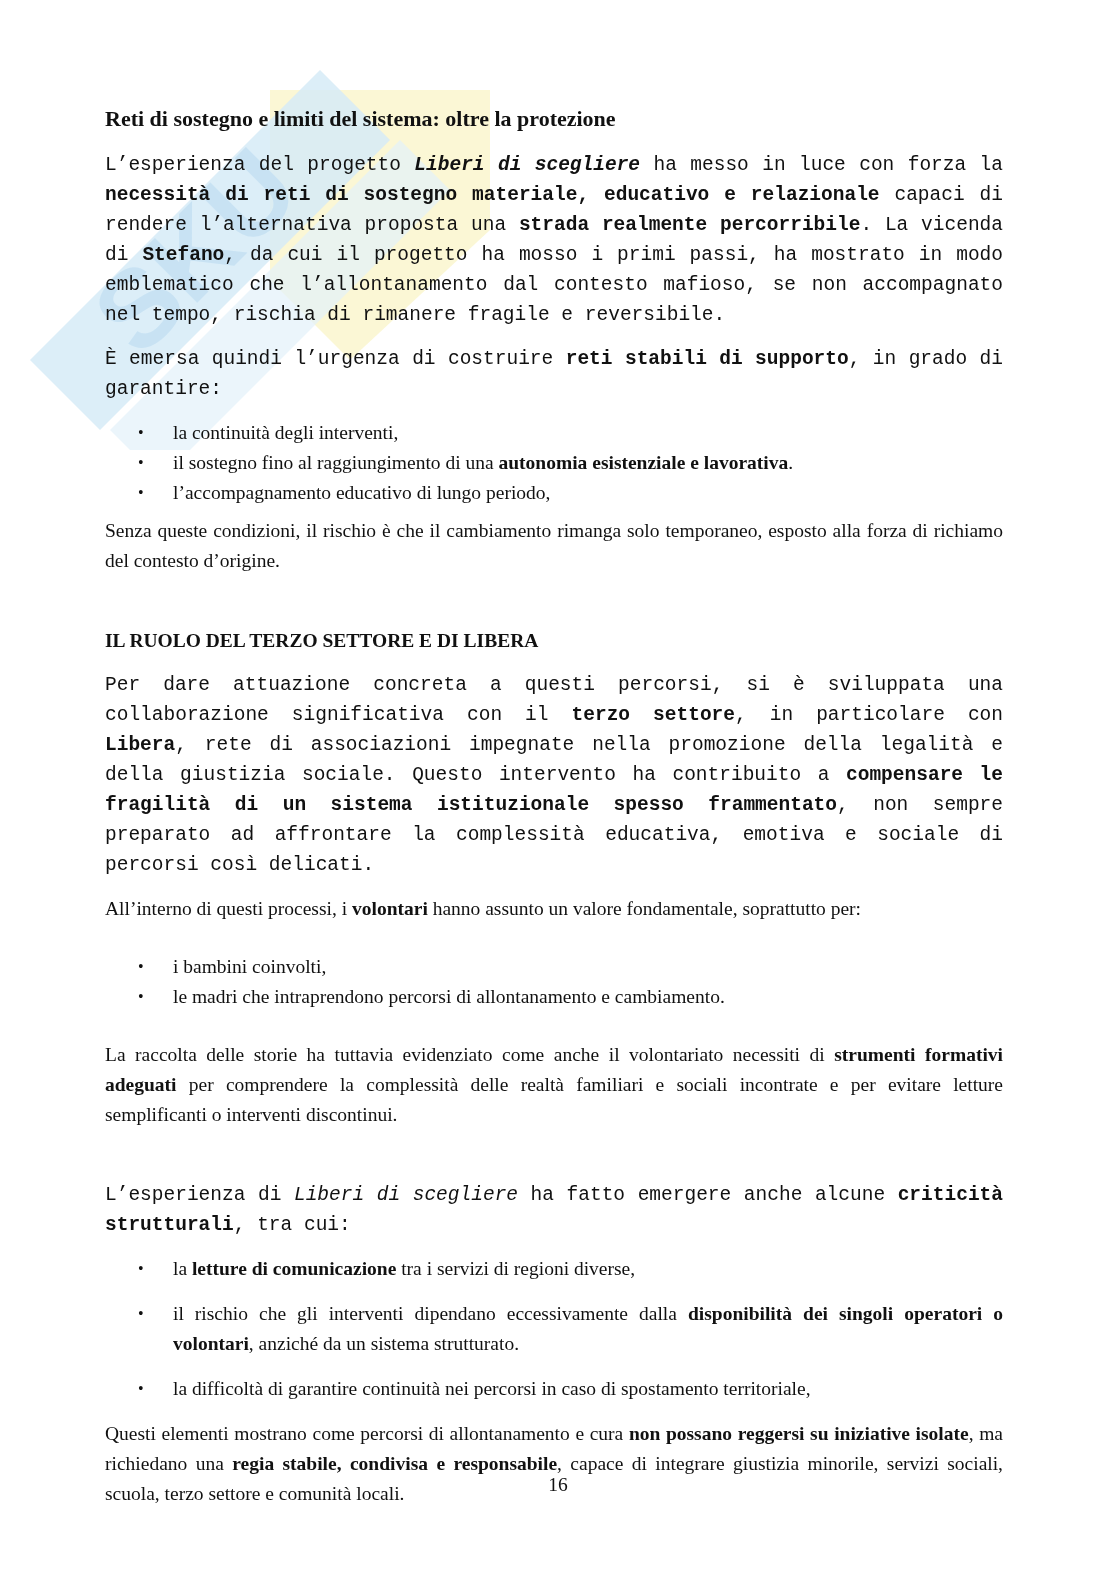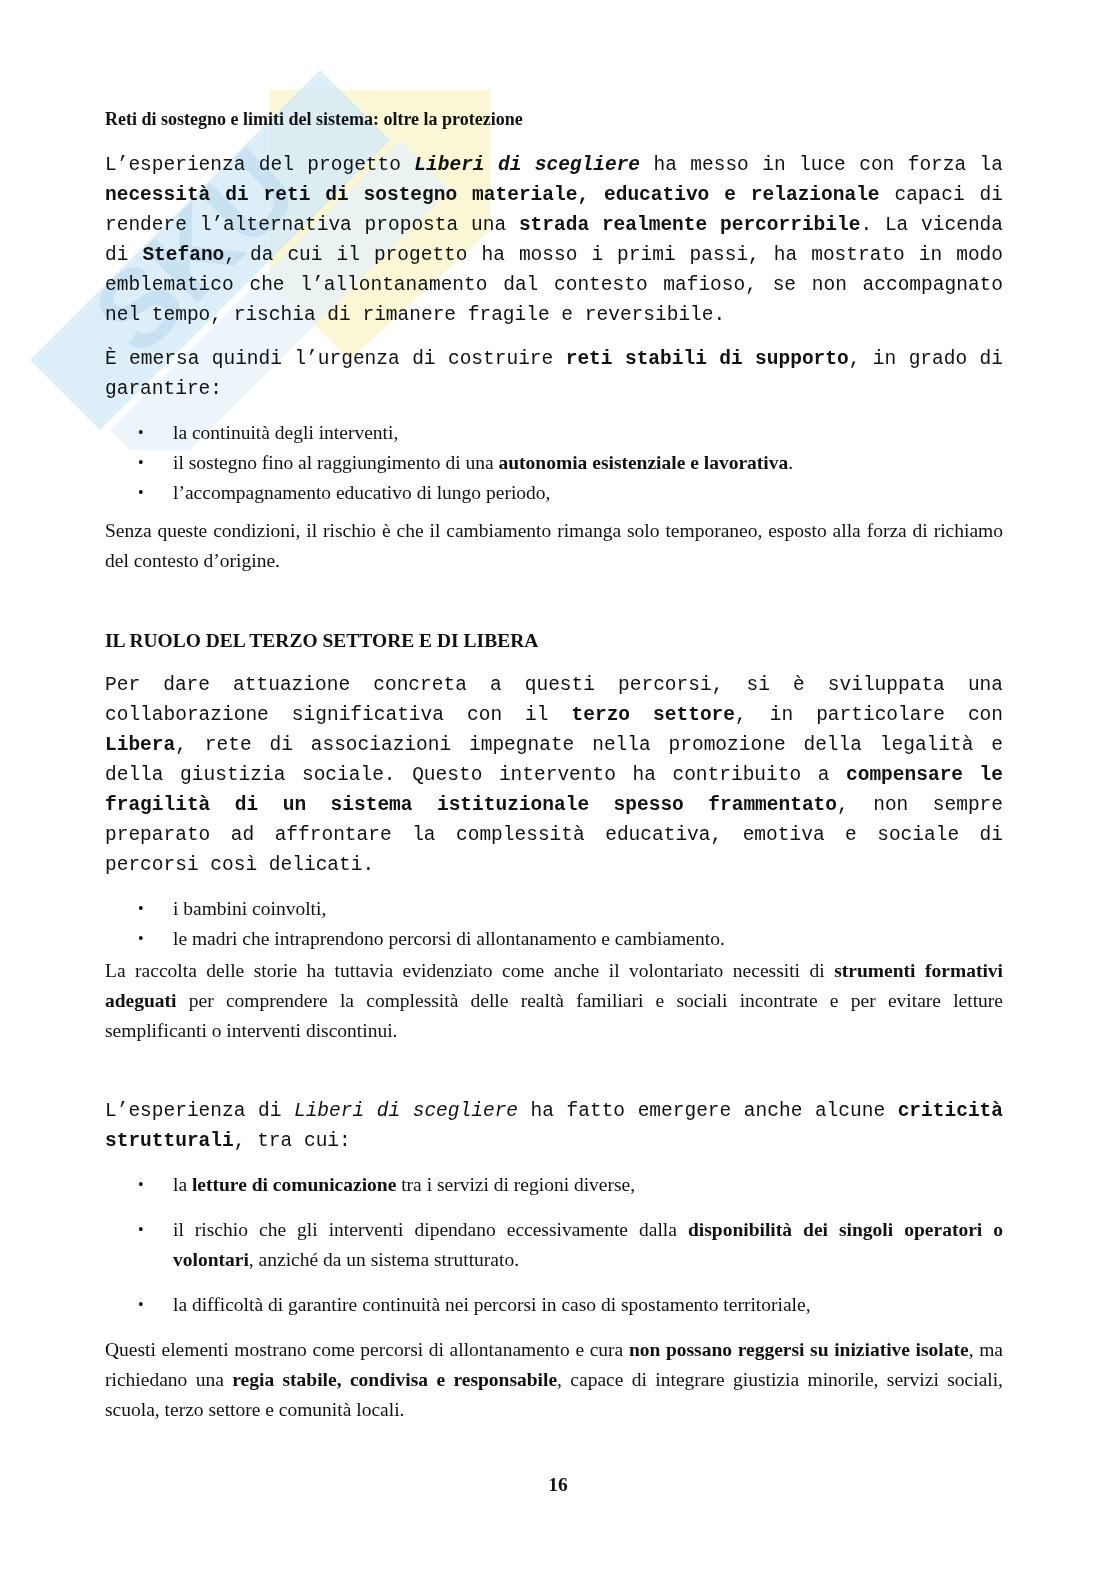--- a/index.html
+++ b/index.html
@@ -1,31 +1,31 @@
 <!DOCTYPE html>
 <html><head>
 <meta charset="utf-8">
 <style>
   html, body { margin: 0; padding: 0; background: #ffffff; }
   body { width: 1116px; height: 1579px; position: relative; overflow: hidden;
          font-family: "Liberation Serif", "DejaVu Serif", serif; color: #111; }
   .watermark { position: absolute; left: 20px; top: 30px; width: 470px; height: 420px;
                pointer-events: none; z-index: 0; }
   .page { position: absolute; left: 105px; top: 104px; width: 898px; z-index: 1; }
-  .h-sub { font-weight: bold; font-size: 18px; margin: 0 0 16px 0; line-height: 30px; }
+  .h-sub { font-weight: bold; font-size: 22px; margin: 0 0 16px 0; line-height: 30px; }
   .h-sec { font-weight: bold; font-size: 19.5px; margin: 0 0 14px 0; line-height: 30px; }
   p { margin: 0; font-size: 19.5px; line-height: 30px; text-align: justify; }
   p.mb { margin-bottom: 14px; font-family: Liberation Mono, monospace; }
   ul { margin: 0; padding: 0; list-style: none; }
   ul li { position: relative; padding-left: 68px; font-size: 19.5px; line-height: 30px; text-align: justify; }
   ul li::before { content: "\2022"; position: absolute; left: 33px; top: 0; font-size: 16px; }
   ul.spaced li { margin-bottom: 15px; }
   .gap-sec { height: 50px; }
   .page-num { position: absolute; left: 0; width: 1116px; top: 1474px; text-align: center;
-              font-size: 19.5px; z-index: 1; font-weight: bold; }
+              font-size: 19.5px; z-index: 1; }
   b, strong { font-weight: bold; }
   i { font-style: italic; }
 </style>
 </head>
 <body>
 
 <svg class="watermark" viewBox="0 0 470 420" xmlns="http://www.w3.org/2000/svg">
   <polygon points="250,60 470,60 470,200 330,330 250,250" fill="#fbf6d0" opacity="0.9"></polygon>
   <polygon points="10,330 300,40 370,110 80,400" fill="#d6ebf7" opacity="0.85"></polygon>
   <polygon points="90,400 380,110 430,160 140,450" fill="#e3f1fa" opacity="0.7"></polygon>
@@ -53,22 +53,25 @@
   <p>Senza queste condizioni, il rischio è che il cambiamento rimanga solo temporaneo, esposto alla forza di richiamo del contesto d’origine.</p>
 
   <div class="gap-sec"></div>
 
   <div class="h-sec">IL RUOLO DEL TERZO SETTORE E DI LIBERA</div>
 
   <p class="mb">
     <span>Per dare attuazione concreta a questi percorsi, si è sviluppata una collaborazione significativa con il </span><b>terzo settore</b><span>, in particolare con </span><b>Libera</b><span>, rete di associazioni impegnate nella promozione della legalità e della giustizia sociale. Questo intervento ha contribuito a </span><b>compensare le fragilità di un sistema istituzionale spesso frammentato</b><span>, non sempre preparato ad affrontare la complessità educativa, emotiva e sociale di percorsi così delicati.</span>
   </p>
 
+  <p style="margin-bottom:28px;">
+    <span>All’interno di questi processi, i </span><b>volontari</b><span> hanno assunto un valore fondamentale, soprattutto per:</span>
+  </p>
 
-  <ul style="margin-bottom:2px;">
+  <ul style="margin-bottom:28px;">
     <li>i bambini coinvolti,</li>
     <li>le madri che intraprendono percorsi di allontanamento e cambiamento.</li>
   </ul>
 
   <p>
     <span>La raccolta delle storie ha tuttavia evidenziato come anche il volontariato necessiti di </span><b>strumenti formativi adeguati</b><span> per comprendere la complessità delle realtà familiari e sociali incontrate e per evitare letture semplificanti o interventi discontinui.</span>
   </p>
 
   <div class="gap-sec"></div>
 

